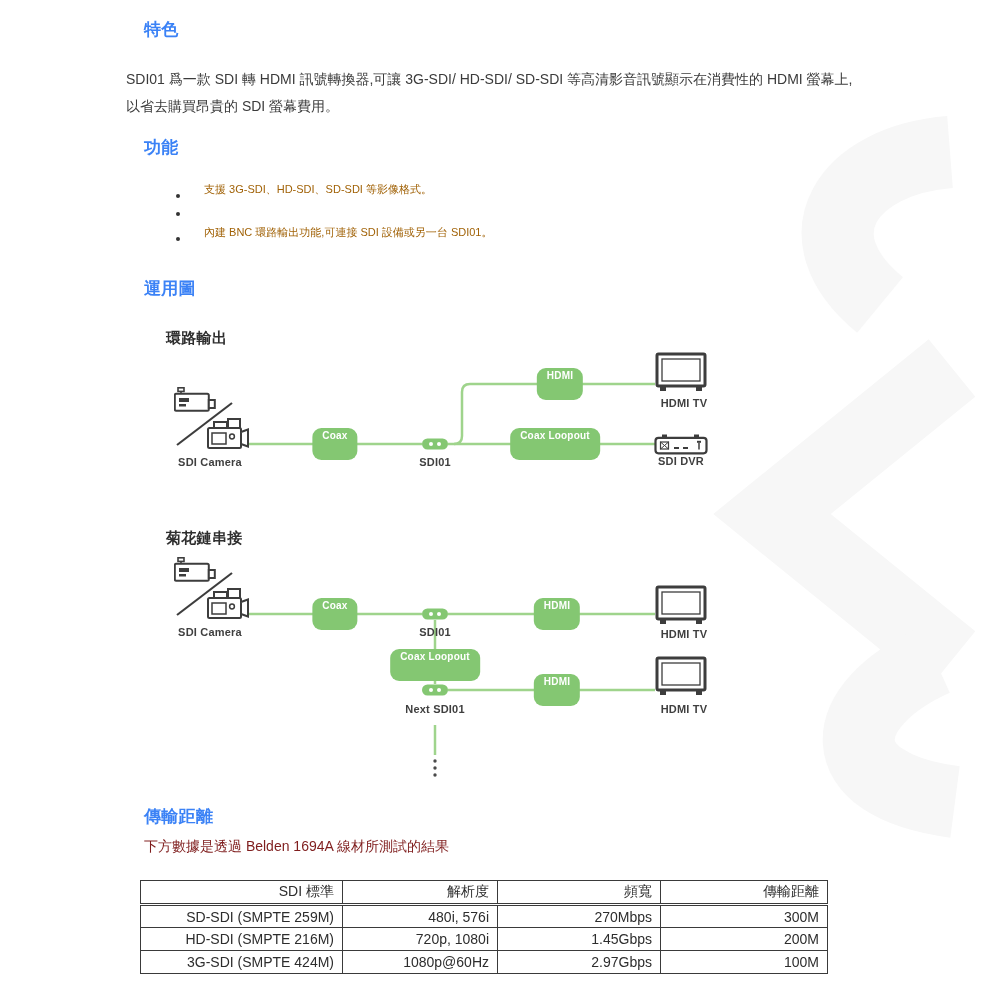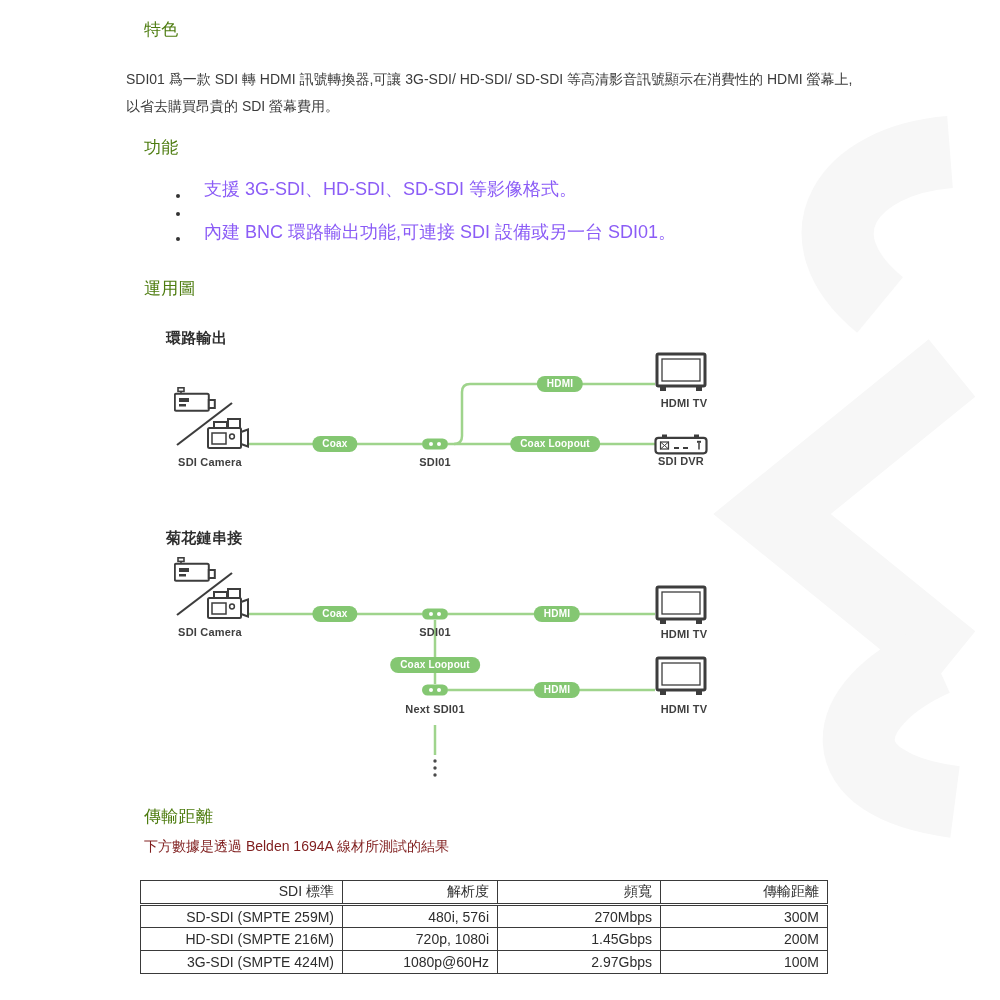--- a/index.html
+++ b/index.html
@@ -13,36 +13,36 @@
   html,body{margin:0;padding:0;}
   body{
     width:1000px;height:1000px;overflow:hidden;background:#ffffff;
     font-family:"Liberation Sans","DejaVu Sans",sans-serif;color:var(--ink);
     position:relative;
   }
   .page{position:absolute;top:0;left:0;width:1000px;height:1000px;}
   .watermark{position:absolute;top:0;left:0;z-index:0;}
   .content{position:absolute;top:0;left:0;width:1000px;height:1000px;z-index:1;}
 
-  h2.sec{position:absolute;margin:0;font-size:17px;font-weight:400;color:#4d7c0f;letter-spacing:.3px;}
+  h2.sec{position:absolute;margin:0;font-size:17px;font-weight:700;color:#3b82f6;letter-spacing:.3px;}
   h3.sub{position:absolute;margin:12px;font-size:15px;font-weight:700;color:#2e2e2e;letter-spacing:.3px;}
 
   .para{position:absolute;left:126px;top:50px;width:752px;font-size:14px;line-height:27px;color:#3b3b3b;margin-top:16px;}
   .para div{white-space:nowrap;}
 
   .bullets{position:absolute;left:176px;top:180px;margin:0;padding:0;list-style:none;}
-  .bullets li{display:flex;align-items:flex-end;margin-bottom:7px;font-size:18px;line-height:18px;color:#8b5cf6;}
+  .bullets li{display:flex;align-items:flex-end;margin-bottom:7px;font-size:11px;line-height:18px;color:#a16207;}
   .bullets .dot{width:4px;height:4px;border-radius:50%;background:#333;margin:7px 24px 0 0;flex:0 0 auto;}
 
   .diagram{position:absolute;width:620px;}
   .diagram svg{position:absolute;top:0;left:0;}
   .pill{
     position:absolute;transform:translate(-50%,-50%);
     background:var(--green);color:#fff;font-size:10px;font-weight:700;
-    height:16px;line-height:16px;padding:0 10px;border-radius:9px;
+    height:32px;line-height:16px;padding:0 10px;border-radius:9px;
     white-space:nowrap;text-align:center;letter-spacing:.2px;
   }
   .dev-label{
     position:absolute;transform:translateX(-50%);
     font-size:11px;font-weight:700;color:#3f3f3f;white-space:nowrap;letter-spacing:.2px;text-align:right;
   }
 
   .note{position:absolute;left:144px;top:838px;font-size:14px;color:#7f1d1d;}
 
   table.spec{

